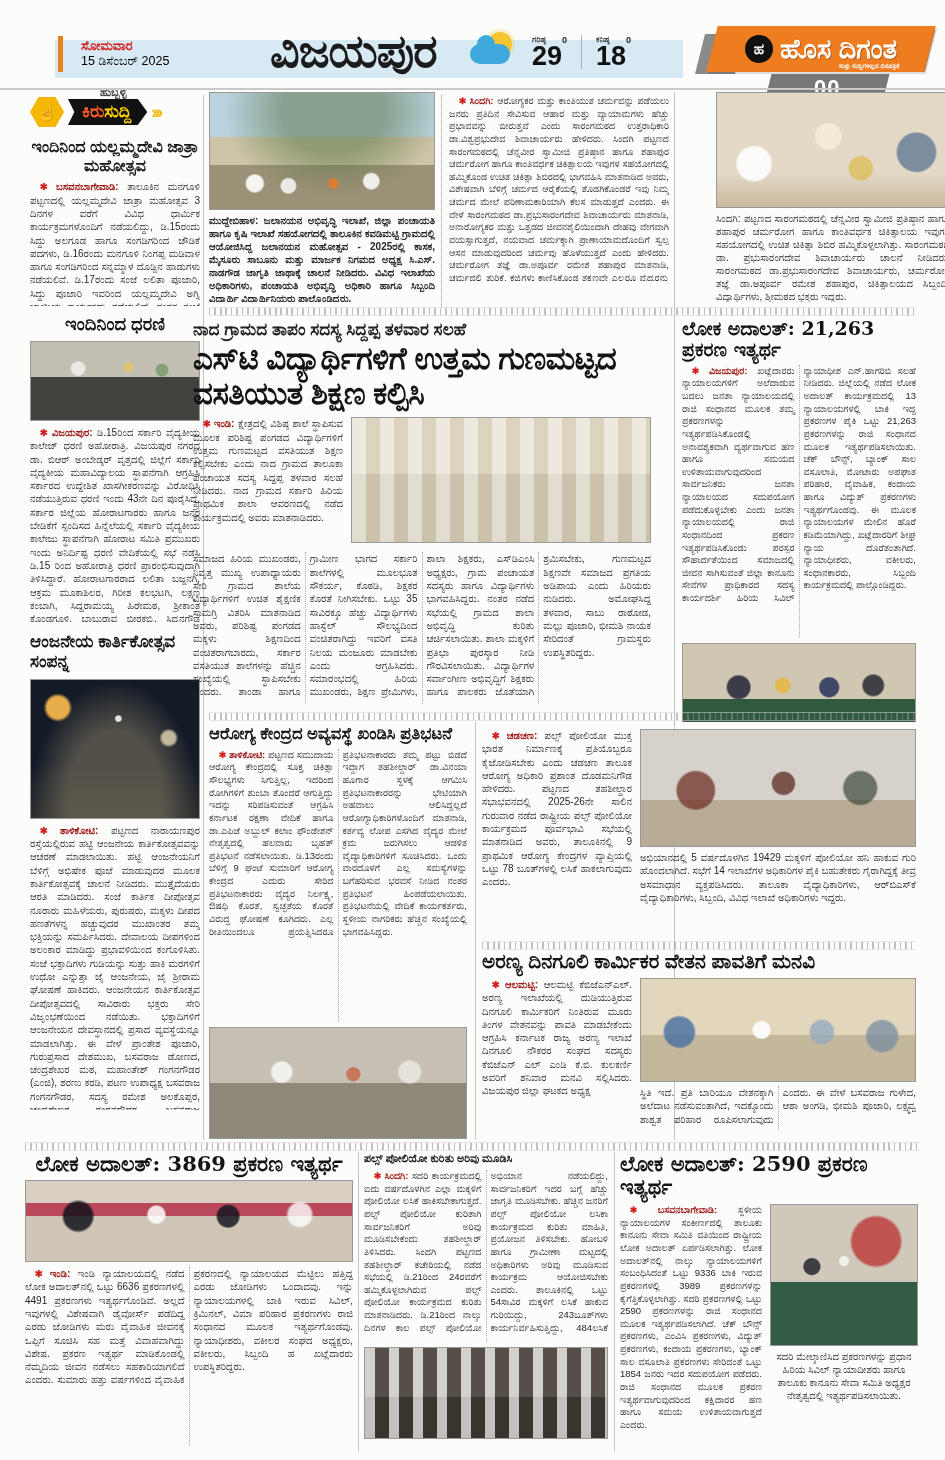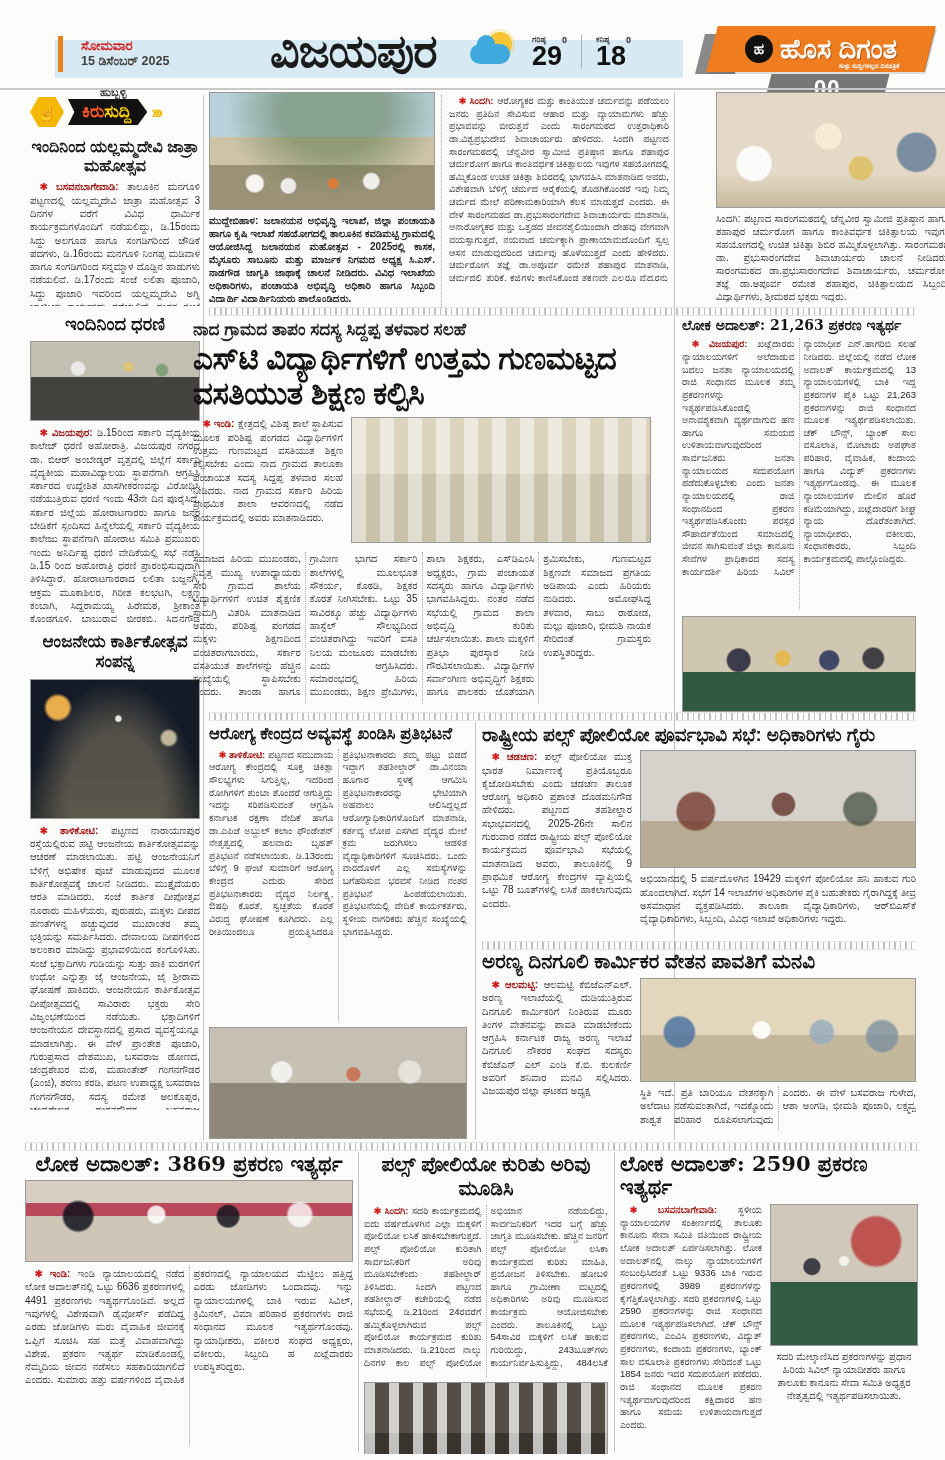--- a/index.html
+++ b/index.html
@@ -3,21 +3,21 @@
 <meta charset="utf-8">
 <style>
   html,body{margin:0;padding:0;background:#e8e8e4}
   .page{position:relative;width:945px;height:1460px;margin:0 auto;background:#fcfcfa;
         font-family:"Liberation Sans",sans-serif;color:#1c1c1c;overflow:hidden}
   .abs{position:absolute}
   
   .hdr-band{background:#d7e9f2}
   .date-box{border-left:5px solid #e8821e;padding:3px 18px;background:transparent}
   .day{color:#d21f1f;font-weight:bold;font-size:13px;line-height:1.15}
-  .date{font-size:12.5px;font-weight:bold;color:#404040}
+  .date{font-size:12.5px;font-weight:normal;color:#000000}
   .edition{font-size:11px;font-weight:bold;color:#333}
   .city{font-size:46px;font-weight:bold;letter-spacing:-1px;color:#1b1b1b}
   .wx{display:flex;align-items:center;gap:6px}
   .wx-temp{display:flex;align-items:flex-start}
   .wx-lbl{font-size:8px;font-weight:bold;color:#444;margin-bottom:-2px}
   .wx-val{font-size:27px;font-weight:bold;color:#111;line-height:1}
   .wx-deg{font-size:9px;font-weight:bold;vertical-align:top}
   .wx-div{width:1px;height:34px;background:#9db6c2;margin:0 8px}
   .logo-orange{background:#ef7c1f;transform:skewX(-14deg);display:flex;align-items:center;
                justify-content:center;gap:7px;box-shadow:2px 2px 0 rgba(0,0,0,.12)}
@@ -144,21 +144,21 @@
       <span>ತಾಲೂಕಿನ ಮನಗೂಳಿ ಪಟ್ಟಣದಲ್ಲಿ ಯಲ್ಲಮ್ಮದೇವಿ ಜಾತ್ರಾ ಮಹೋತ್ಸವ 3 ದಿನಗಳ ವರೆಗೆ ವಿವಿಧ ಧಾರ್ಮಿಕ ಕಾರ್ಯಕ್ರಮಗಳೊಂದಿಗೆ ನಡೆಯಲಿದ್ದು, ಡಿ.15ರಂದು ಸಿದ್ದು ಅಲಗೂಡ ಹಾಗೂ ಸಂಗಡಿಗರಿಂದ ಚೌಡಿಕೆ ಪದಗಳು, ಡಿ.16ರಂದು ಮನಗೂಳಿ ನಿಂಗಪ್ಪ ಮಡಿವಾಳ ಹಾಗೂ ಸಂಗಡಿಗರಿಂದ ಸನ್ನಮ್ಮಾಳ ದೊಡ್ಡಿನ ಹಾಡುಗಳು ನಡೆಯಲಿವೆ. ಡಿ.17ರಂದು ಸಂಜೆ ಲಲಿತಾ ಪೂಜಾರಿ, ಸಿದ್ದು ಪೂಜಾರಿ ಇವರಿಂದ ಯಲ್ಲಮ್ಮದೇವಿ ಅಗ್ನಿ ಜಾಯಿಯ ಕಾರ್ಯಕ್ರಮ ನಡೆಯಲಿದೆ. ನಂತರ ಸಂಜೆ ಮಹಾಪ್ರಸಾದದೊಂದಿಗೆ ಕಾರ್ಯಕ್ರಮ ಮುಕ್ತಾಯಗೊಳ್ಳುವುದೆಂದು ದೇವಸ್ಥಾನದ ಕಮಿಟಿ ಸದಸ್ಯರು ಪ್ರಕಟಣೆಯಲ್ಲಿ ತಿಳಿಸಿದ್ದಾರೆ.</span></p>
     </div>
 
     <div class="head-sm" style="text-align:center;font-size:18px;margin:8px 0 5px">ಇಂದಿನಿಂದ ಧರಣಿ</div>
     <div class="photo ph-dharna" style="width:170px;height:80px"></div>
     <div class="bodytext" style="height:196px;margin-top:5px">
       <p><span class="star">✱ </span><span class="place">ವಿಜಯಪುರ:</span>
       <span>ಡಿ.15ರಿಂದ ಸರ್ಕಾರಿ ವೈದ್ಯಕೀಯ ಕಾಲೇಜ್ ಧರಣಿ ಅಹೋರಾತ್ರಿ. ವಿಜಯಪುರ ನಗರದ ಡಾ. ಬಿಆರ್ ಅಂಬೇಡ್ಕರ್ ವೃತ್ತದಲ್ಲಿ ಜಿಲ್ಲೆಗೆ ಸರ್ಕಾರಿ ವೈದ್ಯಕೀಯ ಮಹಾವಿದ್ಯಾಲಯ ಸ್ಥಾಪನೆಗಾಗಿ ಆಗ್ರಹಿಸಿ ಸರ್ಕಾರದ ಉದ್ದೇಶಿತ ಖಾಸಗೀಕರಣವನ್ನು ವಿರೋಧಿಸಿ ನಡೆಯುತ್ತಿರುವ ಧರಣಿ ಇಂದು 43ನೇ ದಿನ ಪೂರೈಸಿದೆ. ಸರ್ಕಾರ ಜಿಲ್ಲೆಯ ಹೋರಾಟಗಾರರು ಹಾಗೂ ಜನರ ಬೇಡಿಕೆಗೆ ಸ್ಪಂದಿಸದ ಹಿನ್ನೆಲೆಯಲ್ಲಿ ಸರ್ಕಾರಿ ವೈದ್ಯಕೀಯ ಕಾಲೇಜು ಸ್ಥಾಪನೆಗಾಗಿ ಹೋರಾಟ ಸಮಿತಿ ಪ್ರಮುಖರು ಇಂದು ಅನಿರ್ದಿಷ್ಟ ಧರಣಿ ವೇದಿಕೆಯಲ್ಲಿ ಸಭೆ ನಡೆಸಿ ಡಿ.15 ರಿಂದ ಅಹೋರಾತ್ರಿ ಧರಣಿ ಪ್ರಾರಂಭಿಸುವುದಾಗಿ ತಿಳಿಸಿದ್ದಾರೆ. ಹೋರಾಟಗಾರರಾದ ಲಲಿತಾ ಬಜ್ಜನಗಿ, ಆಕ್ರಮ ಮೂಕಾಶಿಲರ, ಗಿರೀಶ ಕಲಭಟಗಿ, ಲಕ್ಷ್ಮಣ ಕಂಬಾಗಿ, ಸಿದ್ದರಾಮಯ್ಯ ಹಿರೇಮಠ, ಶ್ರೀಕಾಂತ ಕೊಂಡಗೂಳಿ, ಬಾಬುರಾವ ಬೀರಕಬ್ಬಿ, ಸಿದ್ದನಗೌಡ ಪಾಟೀಲ, ಬಸವರಾಜ ರೆಡ್ಡಿ, ಪ್ರಕಾಶ ಸಬರದ, ಶ್ರೀಶಾಲ ಪೂಜಾರಿ, ಬಸಯ್ಯ ಮಠ, ಮಹಾದೇವಿ ಧರ್ಮಶೆಟ್ಟಿ, ಅರುಣಗೌಡ ತೇರವಾಣ, ಎಂ ಎಸ್ ಟಗಳಿ, ರೇಣುಕಾ ಧನಶೆಟ್ಟಿ, ಬಾಯಪ್ಪ ಇಂಗಳ ಸೇರಿದಂತೆ ಹಲವರು ಉಪಸ್ಥಿತರಿದ್ದರು.</span></p>
     </div>
 
-    <div class="head-sm" style="text-align:center;font-size:17px;margin:10px 0 6px">ಆಂಜನೇಯ ಕಾರ್ತಿಕೋತ್ಸವ ಸಂಪನ್ನ</div>
+    <div class="head-sm" style="font-size:17px;margin:10px 0 6px">ಆಂಜನೇಯ ಕಾರ್ತಿಕೋತ್ಸವ ಸಂಪನ್ನ</div>
     <div class="photo ph-temple" style="width:170px;height:140px"></div>
     <div class="bodytext" style="height:286px;margin-top:5px">
       <p><span class="star">✱ </span><span class="place">ತಾಳಿಕೋಟಿ:</span>
       <span>ಪಟ್ಟಣದ ನಾರಾಯಣಪುರ ರಸ್ತೆಯಲ್ಲಿರುವ ಹಟ್ಟಿ ಆಂಜನೇಯ ಕಾರ್ತಿಕೋತ್ಸವವನ್ನು ಆಚರಣೆ ಮಾಡಲಾಯಿತು. ಹಟ್ಟಿ ಆಂಜನೇಯನಿಗೆ ಬೆಳಿಗ್ಗೆ ಅಭಿಷೇಕ ಪೂಜೆ ಮಾಡುವುದರ ಮೂಲಕ ಕಾರ್ತಿಕೋತ್ಸವಕ್ಕೆ ಚಾಲನೆ ನೀಡಿದರು. ಮುತ್ತೈದೆಯರು ಆರತಿ ಮಾಡಿದರು. ಸಂಜೆ ಕಾರ್ತಿಕ ದೀಪೋತ್ಸವ ನೂರಾರು ಮಹಿಳೆಯರು, ಪುರುಷರು, ಮಕ್ಕಳು ದೀಪದ ಹಣತೆಗಳನ್ನ ಹಚ್ಚುವುದರ ಮುಖಾಂತರ ತಮ್ಮ ಭಕ್ತಿಯನ್ನು ಸಮರ್ಪಿಸಿದರು. ದೇವಾಲಯ ದೀಪಗಳಿಂದ ಅಲಂಕಾರ ಮಾಡಿದ್ದು ಪ್ರಭಾವಳಿಯಿಂದ ಕಂಗೊಳಿಸಿತು. ಸಂಜೆ ಭಕ್ತಾದಿಗಳು ಗುಡಿಯನ್ನು ಸುತ್ತು ಹಾಕಿ ಮರಗಳಿಗೆ ಉಧೋ ಎನ್ನುತ್ತಾ ಜೈ ಆಂಜನೇಯ, ಜೈ ಶ್ರೀರಾಮ ಘೋಷಣೆ ಹಾಕಿದರು. ಆಂಜನೇಯನ ಕಾರ್ತಿಕೋತ್ಸವ ದೀಪೋತ್ಸವದಲ್ಲಿ ಸಾವಿರಾರು ಭಕ್ತರು ಸೇರಿ ವಿಜೃಂಭಣೆಯಿಂದ ನಡೆಯಿತು. ಭಕ್ತಾದಿಗಳಿಗೆ ಆಂಜನೇಯನ ದೇವಸ್ಥಾನದಲ್ಲಿ ಪ್ರಸಾದ ವ್ಯವಸ್ಥೆಯನ್ನೂ ಮಾಡಲಾಗಿತ್ತು. ಈ ವೇಳೆ ಪ್ರಾಂತೇಶ ಪೂಜಾರಿ, ಗುರುಪ್ರಸಾದ ದೇಶಮುಖ, ಬಸವರಾಜ ಡೋಣದ, ಚಂದ್ರಶೇಖರ ಮಠ, ಮಹಾಂತೇಶ್ ಗಂಗನಗೌಡರ (ಎಂಜಿ), ಶರಣು ಕರಡಿ, ಪಟಣ ಉಪಾಧ್ಯಕ್ಷ ಬಸವರಾಜ ಗಂಗನಗೌಡರ, ಸದಸ್ಯ ರಮೇಶ ಅಲಕೊಪ್ಪರ, ಚಂದ್ರಶೇಖರ ಗಂಗನಗೌಡರ, ಬಸವರಾಜ ಮೇಘರಾಜಮಠ, ಕಾಂತು ಹಿರೇಮಠ, ಗುರುಪ್ರಸಾದ ಮುಳಗುಂದಮಠ, ಬಾಬು ಜಾದಿಮನಿ, ಬಸವರಾಜ ಮೇಲಿನಮನಿ, ಸಂಗಪ್ಪ ಸಜ್ಜನ ಭಾಗವಹಿಸಿದ್ದರು.</span></p>
     </div>
   </div>
 
   <div class="abs" style="left:209px;top:92px;width:226px;height:214px;overflow:hidden">
     <div class="photo ph-jatha" style="width:226px;height:118px"></div>
     <div class="caption" style="margin-top:4px;height:88px">ಮುದ್ದೇಬಿಹಾಳ: ಜಲಾನಯನ ಅಭಿವೃದ್ಧಿ ಇಲಾಖೆ, ಜಿಲ್ಲಾ ಪಂಚಾಯತಿ ಹಾಗೂ ಕೃಷಿ ಇಲಾಖೆ ಸಹಯೋಗದಲ್ಲಿ ತಾಲೂಕಿನ ಕವಡಿಮಟ್ಟಿ ಗ್ರಾಮದಲ್ಲಿ ಆಯೋಜಿಸಿದ್ದ ಜಲಾನಯನ ಮಹೋತ್ಸವ - 2025ರಲ್ಲಿ ಕಾಸಕ, ಮೈಸೂರು ಸಾಬೂನು ಮತ್ತು ಮಾರ್ಜಕ ನಿಗಮದ ಅಧ್ಯಕ್ಷ ಸಿ.ಎಸ್. ನಾಡಗೌಡ ಜಾಗೃತಿ ಜಾಥಾಕ್ಕೆ ಚಾಲನೆ ನೀಡಿದರು. ವಿವಿಧ ಇಲಾಖೆಯ ಅಧಿಕಾರಿಗಳು, ಪಂಚಾಯತಿ ಅಭಿವೃದ್ಧಿ ಅಧಿಕಾರಿ ಹಾಗೂ ಸಿಬ್ಬಂದಿ ವಿದ್ಯಾರ್ಥಿ ವಿದ್ಯಾರ್ಥಿನಿಯರು ಪಾಲ್ಗೊಂಡಿದ್ದರು.</div>
@@ -185,41 +185,40 @@
       <div class="bodytext" style="width:150px;height:128px;flex:none">
         <p><span class="star">✱ </span><span class="place">ಇಂಡಿ:</span>
         <span>ಕ್ಷೇತ್ರದಲ್ಲಿ ವಿಶಿಷ್ಠ ಶಾಲೆ ಸ್ಥಾಪಿಸುವ ಮೂಲಕ ಪರಿಶಿಷ್ಟ ಪಂಗಡದ ವಿದ್ಯಾರ್ಥಿಗಳಿಗೆ ಉತ್ತಮ ಗುಣಮಟ್ಟದ ವಸತಿಯುತ ಶಿಕ್ಷಣ ಕಲ್ಪಿಸಬೇಕು ಎಂದು ನಾದ ಗ್ರಾಮದ ತಾಲೂಕಾ ಪಂಚಾಯತ ಸದಸ್ಯ ಸಿದ್ದಪ್ಪ ತಳವಾರ ಸಲಹೆ ನೀಡಿದರು. ನಾದ ಗ್ರಾಮದ ಸರ್ಕಾರಿ ಹಿರಿಯ ಪ್ರಾಥಮಿಕ ಶಾಲಾ ಆವರಣದಲ್ಲಿ ನಡೆದ ಕಾರ್ಯಕ್ರಮದಲ್ಲಿ ಅವರು ಮಾತನಾಡಿದರು.</span></p>
       </div>
       <div class="photo ph-group" style="flex:1;height:126px"></div>
     </div>
     <div class="bodytext cols4" style="height:152px;margin-top:7px">ಸಮಾಜದ ಹಿರಿಯ ಮುಖಂಡರು, ನಿವೃತ್ತ ಮುಖ್ಯ ಉಪಾಧ್ಯಾಯರು ಸೇರಿ ಗ್ರಾಮದ ಶಾಲೆಯ ವಿದ್ಯಾರ್ಥಿಗಳಿಗೆ ಉಚಿತ ಶೈಕ್ಷಣಿಕ ಸಾಮಗ್ರಿ ವಿತರಿಸಿ ಮಾತನಾಡಿದ ಅವರು, ಪರಿಶಿಷ್ಟ ಪಂಗಡದ ಮಕ್ಕಳು ಶಿಕ್ಷಣದಿಂದ ವಂಚಿತರಾಗಬಾರದು, ಸರ್ಕಾರ ವಸತಿಯುತ ಶಾಲೆಗಳನ್ನು ಹೆಚ್ಚಿನ ಸಂಖ್ಯೆಯಲ್ಲಿ ಸ್ಥಾಪಿಸಬೇಕು ಎಂದರು. ತಾಂಡಾ ಹಾಗೂ ಗ್ರಾಮೀಣ ಭಾಗದ ಸರ್ಕಾರಿ ಶಾಲೆಗಳಲ್ಲಿ ಮೂಲಭೂತ ಸೌಕರ್ಯ, ಕೊಠಡಿ, ಶಿಕ್ಷಕರ ಕೊರತೆ ನೀಗಿಸಬೇಕು. ಒಟ್ಟು 35 ಸಾವಿರಕ್ಕೂ ಹೆಚ್ಚು ವಿದ್ಯಾರ್ಥಿಗಳು ಹಾಸ್ಟೆಲ್ ಸೌಲಭ್ಯದಿಂದ ವಂಚಿತರಾಗಿದ್ದು ಇವರಿಗೆ ವಸತಿ ನಿಲಯ ಮಂಜೂರು ಮಾಡಬೇಕು ಎಂದು ಆಗ್ರಹಿಸಿದರು. ಸಮಾರಂಭದಲ್ಲಿ ಹಿರಿಯ ಮುಖಂಡರು, ಶಿಕ್ಷಣ ಪ್ರೇಮಿಗಳು, ಶಾಲಾ ಶಿಕ್ಷಕರು, ಎಸ್‌ಡಿಎಂಸಿ ಅಧ್ಯಕ್ಷರು, ಗ್ರಾಮ ಪಂಚಾಯತ ಸದಸ್ಯರು ಹಾಗೂ ವಿದ್ಯಾರ್ಥಿಗಳು ಭಾಗವಹಿಸಿದ್ದರು. ನಂತರ ನಡೆದ ಸಭೆಯಲ್ಲಿ ಗ್ರಾಮದ ಶಾಲಾ ಅಭಿವೃದ್ಧಿ ಕುರಿತು ಚರ್ಚಿಸಲಾಯಿತು. ಶಾಲಾ ಮಕ್ಕಳಿಗೆ ಪ್ರತಿಭಾ ಪುರಸ್ಕಾರ ನೀಡಿ ಗೌರವಿಸಲಾಯಿತು. ವಿದ್ಯಾರ್ಥಿಗಳ ಸರ್ವಾಂಗೀಣ ಅಭಿವೃದ್ಧಿಗೆ ಶಿಕ್ಷಕರು ಹಾಗೂ ಪಾಲಕರು ಜೊತೆಯಾಗಿ ಶ್ರಮಿಸಬೇಕು, ಗುಣಮಟ್ಟದ ಶಿಕ್ಷಣವೇ ಸಮಾಜದ ಪ್ರಗತಿಯ ಅಡಿಪಾಯ ಎಂದು ಹಿರಿಯರು ನುಡಿದರು. ಅಮೋಘಸಿದ್ದ ತಳವಾರ, ಸಾಬು ರಾಠೋಡ, ಮಲ್ಲು ಪೂಜಾರಿ, ಭೀಮಶಿ ನಾಯಕ ಸೇರಿದಂತೆ ಗ್ರಾಮಸ್ಥರು ಉಪಸ್ಥಿತರಿದ್ದರು.</div>
   </div>
 
   <div class="abs" style="left:682px;top:318px;width:234px;height:404px;overflow:hidden">
-    <div class="head-lg" style="font-size:14px">ಲೋಕ ಅದಾಲತ್: 21,263 ಪ್ರಕರಣ ಇತ್ಯರ್ಥ</div>
+    <div class="head-lg" style="font-size:19px">ಲೋಕ ಅದಾಲತ್: 21,263 ಪ್ರಕರಣ ಇತ್ಯರ್ಥ</div>
     <div class="bodytext cols2" style="height:272px;margin-top:5px;font-size:9.5px">
       <p><span class="star">✱ </span><span class="place">ವಿಜಯಪುರ:</span>
       <span>ಖಟ್ಲೆದಾರರು ನ್ಯಾಯಾಲಯಗಳಿಗೆ ಅಲೆದಾಡುವ ಬದಲು ಜನತಾ ನ್ಯಾಯಾಲಯದಲ್ಲಿ ರಾಜಿ ಸಂಧಾನದ ಮೂಲಕ ತಮ್ಮ ಪ್ರಕರಣಗಳನ್ನು ಇತ್ಯರ್ಥಪಡಿಸಿಕೊಂಡಲ್ಲಿ ಅನಾವಶ್ಯಕವಾಗಿ ವ್ಯರ್ಥವಾಗುವ ಹಣ ಹಾಗೂ ಸಮಯದ ಉಳಿತಾಯವಾಗುವುದರಿಂದ ಸಾರ್ವಜನಿಕರು ಜನತಾ ನ್ಯಾಯಾಲಯದ ಸದುಪಯೋಗ ಪಡೆದುಕೊಳ್ಳಬೇಕು ಎಂದು ಜನತಾ ನ್ಯಾಯಾಲಯದಲ್ಲಿ ರಾಜಿ ಸಂಧಾನದಿಂದ ಪ್ರಕರಣ ಇತ್ಯರ್ಥಪಡಿಸಿಕೊಂಡು ಪರಸ್ಪರ ಸೌಹಾರ್ದತೆಯಿಂದ ಸಮಾಜದಲ್ಲಿ ಜೀವನ ಸಾಗಿಸುವಂತೆ ಜಿಲ್ಲಾ ಕಾನೂನು ಸೇವೆಗಳ ಪ್ರಾಧಿಕಾರದ ಸದಸ್ಯ ಕಾರ್ಯದರ್ಶಿ ಹಿರಿಯ ಸಿವಿಲ್ ನ್ಯಾಯಾಧೀಶ ಎನ್.ಹಾಗರಿಬಿ ಸಲಹೆ ನೀಡಿದರು. ಜಿಲ್ಲೆಯಲ್ಲಿ ನಡೆದ ಲೋಕ ಅದಾಲತ್ ಕಾರ್ಯಕ್ರಮದಲ್ಲಿ 13 ನ್ಯಾಯಾಲಯಗಳಲ್ಲಿ ಬಾಕಿ ಇದ್ದ ಪ್ರಕರಣಗಳ ಪೈಕಿ ಒಟ್ಟು 21,263 ಪ್ರಕರಣಗಳನ್ನು ರಾಜಿ ಸಂಧಾನದ ಮೂಲಕ ಇತ್ಯರ್ಥಪಡಿಸಲಾಯಿತು. ಚೆಕ್ ಬೌನ್ಸ್, ಬ್ಯಾಂಕ್ ಸಾಲ ವಸೂಲಾತಿ, ಮೋಟಾರು ಅಪಘಾತ ಪರಿಹಾರ, ವೈವಾಹಿಕ, ಕಂದಾಯ ಹಾಗೂ ವಿದ್ಯುತ್ ಪ್ರಕರಣಗಳು ಇತ್ಯರ್ಥಗೊಂಡವು. ಈ ಮೂಲಕ ನ್ಯಾಯಾಲಯಗಳ ಮೇಲಿನ ಹೊರೆ ಕಡಿಮೆಯಾಗಿದ್ದು, ಖಟ್ಲೆದಾರರಿಗೆ ಶೀಘ್ರ ನ್ಯಾಯ ದೊರೆತಂತಾಗಿದೆ. ನ್ಯಾಯಾಧೀಶರು, ವಕೀಲರು, ಸಂಧಾನಕಾರರು, ಸಿಬ್ಬಂದಿ ಕಾರ್ಯಕ್ರಮದಲ್ಲಿ ಪಾಲ್ಗೊಂಡಿದ್ದರು.</span></p>
     </div>
     <div class="photo ph-court" style="width:234px;height:96px;margin-top:6px"></div>
   </div>
 
   <div class="abs strip" style="left:209px;top:712px;width:707px;height:7px"></div>
 
   <div class="abs" style="left:209px;top:724px;width:258px;height:416px;overflow:hidden">
     <div class="head-sm" style="font-size:16.5px">ಆರೋಗ್ಯ ಕೇಂದ್ರದ ಅವ್ಯವಸ್ಥೆ ಖಂಡಿಸಿ ಪ್ರತಿಭಟನೆ</div>
     <div class="bodytext cols2" style="height:272px;margin-top:5px;font-size:9.5px">
       <p><span class="star">✱ </span><span class="place">ತಾಳಿಕೋಟಿ:</span>
       <span>ಪಟ್ಟಣದ ಸಮುದಾಯ ಆರೋಗ್ಯ ಕೇಂದ್ರದಲ್ಲಿ ಸೂಕ್ತ ಚಿಕಿತ್ಸಾ ಸೌಲಭ್ಯಗಳು ಸಿಗುತ್ತಿಲ್ಲ, ಇದರಿಂದ ರೋಗಿಗಳಿಗೆ ತುಂಬಾ ತೊಂದರೆ ಆಗುತ್ತಿದ್ದು ಇದನ್ನು ಸರಿಪಡಿಸುವಂತೆ ಆಗ್ರಹಿಸಿ ಕರ್ನಾಟಕ ರಕ್ಷಣಾ ವೇದಿಕೆ ಹಾಗೂ ಡಾ.ಎಪಿಜೆ ಅಬ್ದುಲ್ ಕಲಾಂ ಫೌಂಡೇಶನ್ ನೇತೃತ್ವದಲ್ಲಿ ಹಲವಾರು ಬೃಹತ್ ಪ್ರತಿಭಟನೆ ನಡೆಸಲಾಯಿತು. ಡಿ.13ರಂದು ಬೆಳಿಗ್ಗೆ 9 ಘಂಟೆ ಸುಮಾರಿಗೆ ಆರೋಗ್ಯ ಕೇಂದ್ರದ ಎದುರು ಸೇರಿದ ಪ್ರತಿಭಟನಾಕಾರರು ವೈದ್ಯರ ನಿರ್ಲಕ್ಷ್ಯ, ಔಷಧಿ ಕೊರತೆ, ಸ್ವಚ್ಛತೆಯ ಕೊರತೆ ವಿರುದ್ಧ ಘೋಷಣೆ ಕೂಗಿದರು. ಎಲ್ಲ ರೀತಿಯಿಂದಲೂ ಪ್ರಯತ್ನಿಸಿದರೂ ಪ್ರತಿಭಟನಾಕಾರರು ತಮ್ಮ ಪಟ್ಟು ಬಿಡದೆ ಇದ್ದಾಗ ತಹಶೀಲ್ದಾರ್ ಡಾ.ವಿನಯಾ ಹೂಗಾರ ಸ್ಥಳಕ್ಕೆ ಆಗಮಿಸಿ ಪ್ರತಿಭಟನಾಕಾರರನ್ನು ಭೇಟಿಯಾಗಿ ಅಹವಾಲು ಆಲಿಸಿದ್ದಲ್ಲದೆ ಆರೋಗ್ಯಾಧಿಕಾರಿಗಳೊಂದಿಗೆ ಮಾತನಾಡಿ, ಕರ್ತವ್ಯ ಲೋಪ ಎಸಗಿದ ವೈದ್ಯರ ಮೇಲೆ ಕ್ರಮ ಜರುಗಿಸಲು ಆಡಳಿತ ವೈದ್ಯಾಧಿಕಾರಿಗಳಿಗೆ ಸೂಚಿಸಿದರು. ಒಂದು ವಾರದೊಳಗೆ ಎಲ್ಲ ಸಮಸ್ಯೆಗಳನ್ನು ಬಗೆಹರಿಸುವ ಭರವಸೆ ನೀಡಿದ ನಂತರ ಪ್ರತಿಭಟನೆ ಹಿಂಪಡೆಯಲಾಯಿತು. ಪ್ರತಿಭಟನೆಯಲ್ಲಿ ವೇದಿಕೆ ಕಾರ್ಯಕರ್ತರು, ಸ್ಥಳೀಯ ನಾಗರಿಕರು ಹೆಚ್ಚಿನ ಸಂಖ್ಯೆಯಲ್ಲಿ ಭಾಗವಹಿಸಿದ್ದರು.</span></p>
     </div>
     <div class="photo ph-protest" style="width:258px;height:112px;margin-top:6px"></div>
   </div>
 
   <div class="abs" style="left:482px;top:724px;width:434px;height:212px;overflow:hidden">
-    <div class="head-md" style="font-size:18.5px">ರಾಷ್ಟ್ರೀಯ ಪಲ್ಸ್ ಪೋಲಿಯೋ ಪೂರ್ವಭಾವಿ ಸಭೆ: ಅಧಿಕಾರಿಗಳು ಗೈರು</div>
     <div style="display:flex;gap:8px;margin-top:5px">
       <div class="bodytext" style="width:150px;height:178px;flex:none">
         <p><span class="star">✱ </span><span class="place">ಚಡಚಣ:</span>
         <span>ಪಲ್ಸ್ ಪೋಲಿಯೋ ಮುಕ್ತ ಭಾರತ ನಿರ್ಮಾಣಕ್ಕೆ ಪ್ರತಿಯೊಬ್ಬರೂ ಕೈಜೋಡಿಸಬೇಕು ಎಂದು ಚಡಚಣ ತಾಲೂಕ ಆರೋಗ್ಯ ಅಧಿಕಾರಿ ಪ್ರಶಾಂತ ದೊಡಮನಿಗೌಡ ಹೇಳಿದರು. ಪಟ್ಟಣದ ತಹಶೀಲ್ದಾರ ಸಭಾಭವನದಲ್ಲಿ 2025-26ನೇ ಸಾಲಿನ ಗುರುವಾರ ನಡೆದ ರಾಷ್ಟ್ರೀಯ ಪಲ್ಸ್ ಪೋಲಿಯೋ ಕಾರ್ಯಕ್ರಮದ ಪೂರ್ವಭಾವಿ ಸಭೆಯಲ್ಲಿ ಮಾತನಾಡಿದ ಅವರು, ತಾಲೂಕಿನಲ್ಲಿ 9 ಪ್ರಾಥಮಿಕ ಆರೋಗ್ಯ ಕೇಂದ್ರಗಳ ವ್ಯಾಪ್ತಿಯಲ್ಲಿ ಒಟ್ಟು 78 ಬೂತ್‌ಗಳಲ್ಲಿ ಲಸಿಕೆ ಹಾಕಲಾಗುವುದು ಎಂದರು.</span></p>
       </div>
       <div style="flex:1">
         <div class="photo ph-meeting" style="width:100%;height:118px"></div>
         <div class="bodytext" style="height:54px;margin-top:4px">ಅಭಿಯಾನದಲ್ಲಿ 5 ವರ್ಷದೊಳಗಿನ 19429 ಮಕ್ಕಳಿಗೆ ಪೋಲಿಯೋ ಹನಿ ಹಾಕುವ ಗುರಿ ಹೊಂದಲಾಗಿದೆ. ಸಭೆಗೆ 14 ಇಲಾಖೆಗಳ ಅಧಿಕಾರಿಗಳ ಪೈಕಿ ಬಹುತೇಕರು ಗೈರಾಗಿದ್ದಕ್ಕೆ ತೀವ್ರ ಅಸಮಾಧಾನ ವ್ಯಕ್ತಪಡಿಸಿದರು. ತಾಲೂಕಾ ವೈದ್ಯಾಧಿಕಾರಿಗಳು, ಆರ್‌ಬಿಎಸ್‌ಕೆ ವೈದ್ಯಾಧಿಕಾರಿಗಳು, ಸಿಬ್ಬಂದಿ, ವಿವಿಧ ಇಲಾಖೆ ಅಧಿಕಾರಿಗಳು ಇದ್ದರು.</div>
       </div>
     </div>
@@ -249,21 +248,21 @@
   <div class="abs" style="left:25px;top:1152px;width:328px;height:302px;overflow:hidden">
     <div class="head-lg" style="text-align:center">ಲೋಕ ಅದಾಲತ್: 3869 ಪ್ರಕರಣ ಇತ್ಯರ್ಥ</div>
     <div class="photo ph-lawyers" style="width:328px;height:82px;margin-top:5px"></div>
     <div class="bodytext cols2" style="height:178px;margin-top:5px">
       <p><span class="star">✱ </span><span class="place">ಇಂಡಿ:</span>
       <span>ಇಂಡಿ ನ್ಯಾಯಾಲಯದಲ್ಲಿ ನಡೆದ ಲೋಕ ಅದಾಲತ್‌ನಲ್ಲಿ ಒಟ್ಟು 6636 ಪ್ರಕರಣಗಳಲ್ಲಿ 4491 ಪ್ರಕರಣಗಳು ಇತ್ಯರ್ಥಗೊಂಡಿವೆ. ಅಲ್ಲದೆ ಇವುಗಳಲ್ಲಿ ವಿಶೇಷವಾಗಿ ಡೈವೋರ್ಸ್ ಪಡೆದಿದ್ದ ಎರಡು ಜೋಡಿಗಳು ಮರು ವೈವಾಹಿಕ ಜೀವನಕ್ಕೆ ಒಪ್ಪಿಗೆ ಸೂಚಿಸಿ ಸಹ ಮತ್ತೆ ವಿವಾಹವಾಗಿದ್ದು ವಿಶೇಷ. ಪ್ರಕರಣ ಇತ್ಯರ್ಥ ಮಾಡಿಕೊಂಡಲ್ಲಿ ನೆಮ್ಮದಿಯ ಜೀವನ ನಡೆಸಲು ಸಹಕಾರಿಯಾಗಲಿದೆ ಎಂದರು. ಸುಮಾರು ಹತ್ತು ವರ್ಷಗಳಿಂದ ವೈವಾಹಿಕ ಪ್ರಕರಣದಲ್ಲಿ ನ್ಯಾಯಾಲಯದ ಮೆಟ್ಟಿಲು ಹತ್ತಿದ್ದ ಎರಡು ಜೋಡಿಗಳು ಒಂದಾದವು. ಇನ್ನು ನ್ಯಾಯಾಲಯಗಳಲ್ಲಿ ಬಾಕಿ ಇರುವ ಸಿವಿಲ್, ಕ್ರಿಮಿನಲ್, ವಿಮಾ ಪರಿಹಾರ ಪ್ರಕರಣಗಳು ರಾಜಿ ಸಂಧಾನದ ಮೂಲಕ ಇತ್ಯರ್ಥಗೊಂಡವು. ನ್ಯಾಯಾಧೀಶರು, ವಕೀಲರ ಸಂಘದ ಅಧ್ಯಕ್ಷರು, ವಕೀಲರು, ಸಿಬ್ಬಂದಿ ಹ ಖಟ್ಲೆದಾರರು ಉಪಸ್ಥಿತರಿದ್ದರು.</span></p>
     </div>
   </div>
 
   <div class="abs" style="left:364px;top:1152px;width:244px;height:302px;overflow:hidden">
-    <div class="head-sm" style="font-size:20px;text-align:center">ಪಲ್ಸ್ ಪೋಲಿಯೋ ಕುರಿತು ಅರಿವು ಮೂಡಿಸಿ</div>
+    <div class="head-sm" style="font-size:11px;text-align:left">ಪಲ್ಸ್ ಪೋಲಿಯೋ ಕುರಿತು ಅರಿವು ಮೂಡಿಸಿ</div>
     <div class="bodytext cols2" style="height:172px;margin-top:5px;font-size:9.5px">
       <p><span class="star">✱ </span><span class="place">ಸಿಂದಗಿ:</span>
       <span>ಸದರಿ ಕಾರ್ಯಕ್ರಮದಲ್ಲಿ ಐದು ವರ್ಷದೊಳಗಿನ ಎಲ್ಲಾ ಮಕ್ಕಳಿಗೆ ಪೋಲಿಯೋ ಲಸಿಕೆ ಹಾಕಿಸಬೇಕಾಗುತ್ತದೆ. ಪಲ್ಸ್ ಪೋಲಿಯೋ ಕುರಿತಾಗಿ ಸಾರ್ವಜನಿಕರಿಗೆ ಅರಿವು ಮೂಡಿಸಬೇಕೆಂದು ತಹಶೀಲ್ದಾರ್ ತಿಳಿಸಿದರು. ಸಿಂದಗಿ ಪಟ್ಟಣದ ತಹಶೀಲ್ದಾರ್ ಕಚೇರಿಯಲ್ಲಿ ನಡೆದ ಸಭೆಯಲ್ಲಿ ಡಿ.21ರಿಂದ 24ರವರೆಗೆ ಹಮ್ಮಿಕೊಳ್ಳಲಾಗಿರುವ ಪಲ್ಸ್ ಪೋಲಿಯೋ ಕಾರ್ಯಕ್ರಮದ ಕುರಿತು ಮಾತನಾಡಿದರು. ಡಿ.21ರಿಂದ ನಾಲ್ಕು ದಿನಗಳ ಕಾಲ ಪಲ್ಸ್ ಪೋಲಿಯೋ ಅಭಿಯಾನ ನಡೆಯಲಿದ್ದು, ಸಾರ್ವಜನಿಕರಿಗೆ ಇದರ ಬಗ್ಗೆ ಹೆಚ್ಚು ಜಾಗೃತಿ ಮೂಡಿಸಬೇಕು. ಹೆಚ್ಚಿನ ಜನರಿಗೆ ಪಲ್ಸ್ ಪೋಲಿಯೋ ಲಸಿಕಾ ಕಾರ್ಯಕ್ರಮದ ಕುರಿತು ಮಾಹಿತಿ, ಪ್ರಯೋಜನ ತಿಳಿಸಬೇಕು. ಹೋಬಳಿ ಹಾಗೂ ಗ್ರಾಮೀಣಾ ಮಟ್ಟದಲ್ಲಿ ಅಧಿಕಾರಿಗಳು ಅರಿವು ಮೂಡಿಸುವ ಕಾರ್ಯಕ್ರಮ ಆಯೋಜಿಸಬೇಕು ಎಂದರು. ತಾಲೂಕಿನಲ್ಲಿ ಒಟ್ಟು 54ಸಾವಿರ ಮಕ್ಕಳಿಗೆ ಲಸಿಕೆ ಹಾಕುವ ಗುರಿಯಿದ್ದು, 243ಬೂತ್‌ಗಳು ಕಾರ್ಯನಿರ್ವಹಿಸುತ್ತಿದ್ದು, 484ಲಸಿಕೆ ನೀಡುವವರು, 48 ಮೇಲ್ವಿಚಾರಕರು ಕಾರ್ಯನಿರ್ವಹಿಸಲಿದ್ದಾರೆ. ತಾಲೂಕಿನಲ್ಲಿ ವಿವಿಧ ಪ್ರಾಥಮಿಕ ಆರೋಗ್ಯ ಕೇಂದ್ರದ ವೈದ್ಯಾಧಿಕಾರಿಗಳು, ಆರ್‌ಬಿಎಸ್‌ಕೆ ವೈದ್ಯಾಧಿಕಾರಿಗಳು, ಸಿಬ್ಬಂದಿ, ವಿವಿಧ ಇಲಾಖೆ ಅಧಿಕಾರಿಗಳು ಇದ್ದರು.</span></p>
     </div>
     <div class="photo ph-posters" style="width:244px;height:92px;margin-top:5px"></div>
   </div>
 
   <div class="abs" style="left:620px;top:1152px;width:298px;height:302px;overflow:hidden">
     <div class="head-lg">ಲೋಕ ಅದಾಲತ್: 2590 ಪ್ರಕರಣ ಇತ್ಯರ್ಥ</div>
     <div style="display:flex;gap:8px;margin-top:6px">

